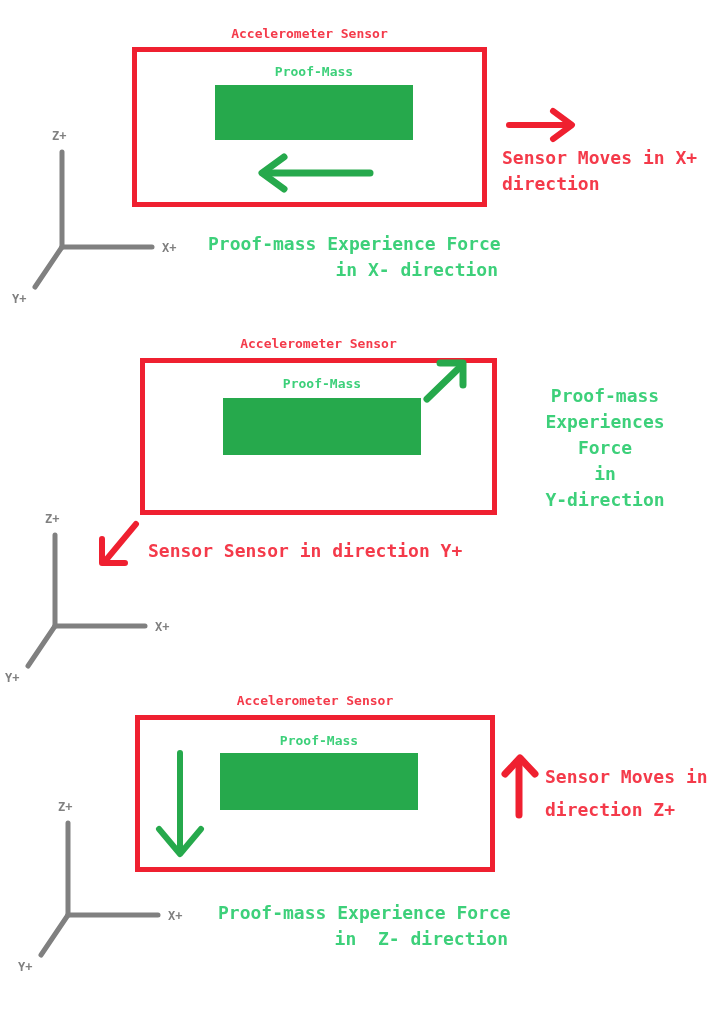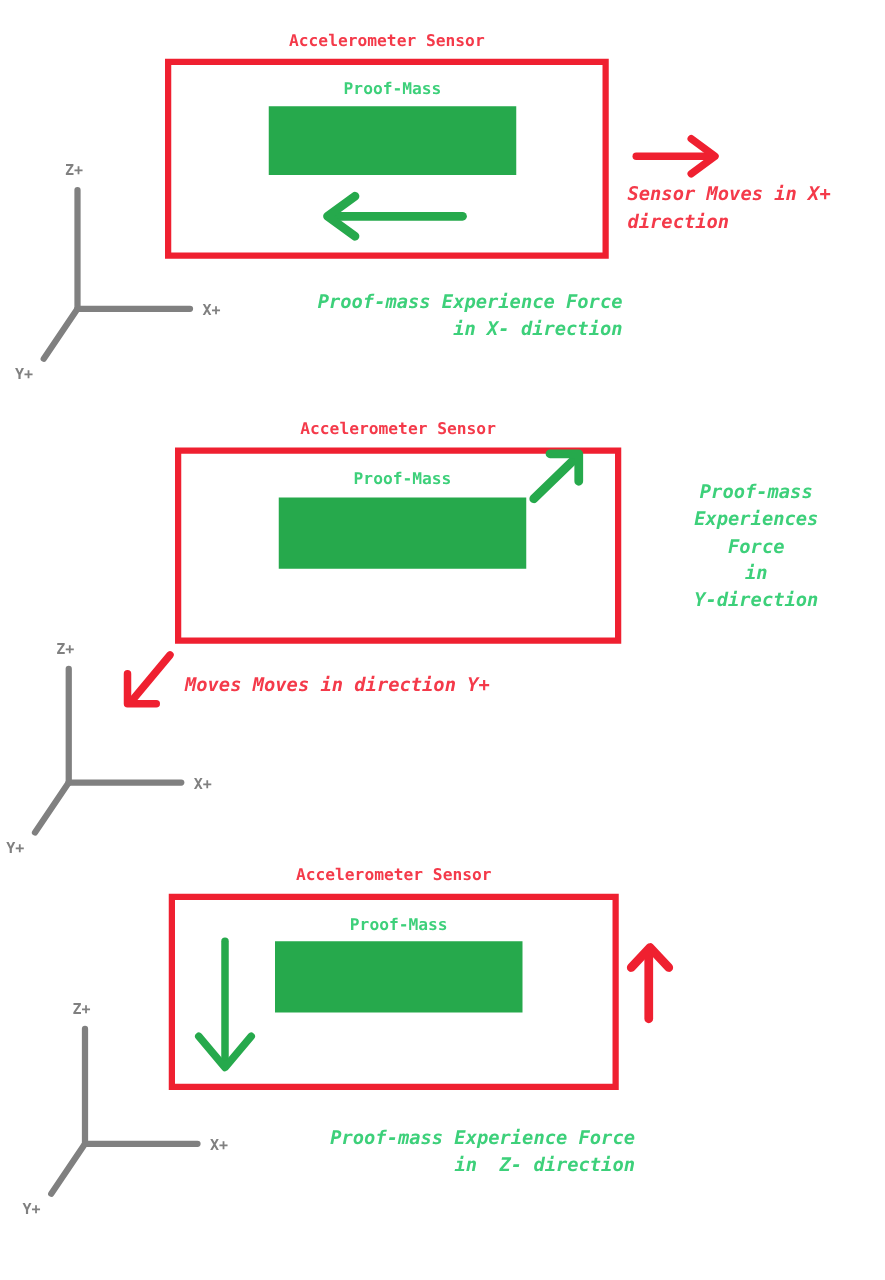--- a/index.html
+++ b/index.html
@@ -51,21 +51,21 @@
     line-height: 1.45;
     letter-spacing: 0px;
     font-weight: bold;
   }
   .lbl-red   { color: #f43a4a; }
   .lbl-green { color: #3dd07a; text-align: right; }
   .lbl-axis  { color: #808080; }
 
   .t-title    { font-size: 13px; }
   .t-mass     { font-size: 13px; }
-  .t-note     { font-size: 15px; font-style: italic; }
+  .t-note     { font-size: 18px; }
   .t-axis     { font-size: 12px; }
 
   .center { text-align: center; }
 
   svg { display: block; overflow: visible; }
   .svg-layer { position: absolute; left: 0; top: 0; pointer-events: none; }
 </style>
 </head>
 <body>
 
@@ -136,21 +136,21 @@
 in
 Y-direction</div>
 
     <svg class="svg-layer" width="708" height="355">
       <g stroke="#ef2030" stroke-width="6" fill="none" stroke-linecap="round" stroke-linejoin="round">
         <line x1="136" y1="199" x2="106" y2="235"></line>
         <polyline points="102,214 102,238 125,238"></polyline>
       </g>
     </svg>
 
-    <div class="lbl t-note lbl-red" style="left:148px; top:213px; width:350px;">Moves Moves in direction Y+</div>
+    <div class="lbl t-note lbl-red" style="left:148px; top:213px; width:350px;">Sensor Sensor in direction Y+</div>
 
     <svg class="svg-layer" width="708" height="355">
       <g stroke="#808080" stroke-width="5" stroke-linecap="round" fill="none">
         <line x1="55" y1="301" x2="55" y2="210"></line>
         <line x1="55" y1="301" x2="145" y2="301"></line>
         <line x1="55" y1="301" x2="28" y2="341"></line>
       </g>
     </svg>
     <div class="lbl t-axis lbl-axis" style="left:45px; top:186px;">Z+</div>
     <div class="lbl t-axis lbl-axis" style="left:155px; top:294px;">X+</div>
@@ -174,20 +174,22 @@
       </g>
     </svg>
 
     <svg class="svg-layer" width="708" height="344">
       <g stroke="#ef2030" stroke-width="7" fill="none" stroke-linecap="round" stroke-linejoin="round">
         <line x1="519" y1="135" x2="519" y2="81"></line>
         <polyline points="505,94 520,78 535,94"></polyline>
       </g>
     </svg>
 
+    <div class="lbl t-note lbl-red" style="left:545px; top:80px; width:163px; line-height:1.85;">Sensor Moves in
+direction Z+</div>
 
     <div class="lbl t-note lbl-green" style="left:218px; top:220px; width:290px;">Proof-mass Experience Force
 in  Z- direction</div>
 
     <svg class="svg-layer" width="708" height="344">
       <g stroke="#808080" stroke-width="5" stroke-linecap="round" fill="none">
         <line x1="68" y1="235" x2="68" y2="143"></line>
         <line x1="68" y1="235" x2="158" y2="235"></line>
         <line x1="68" y1="235" x2="41" y2="275"></line>
       </g>

